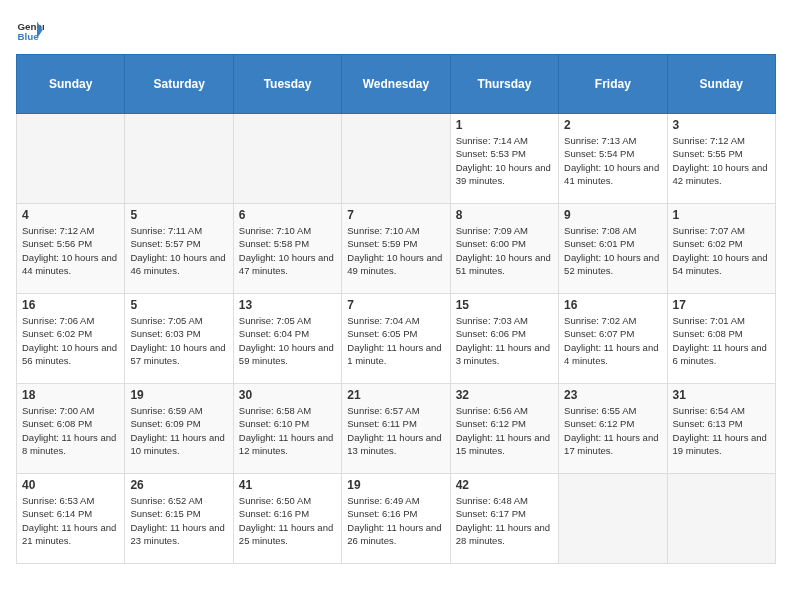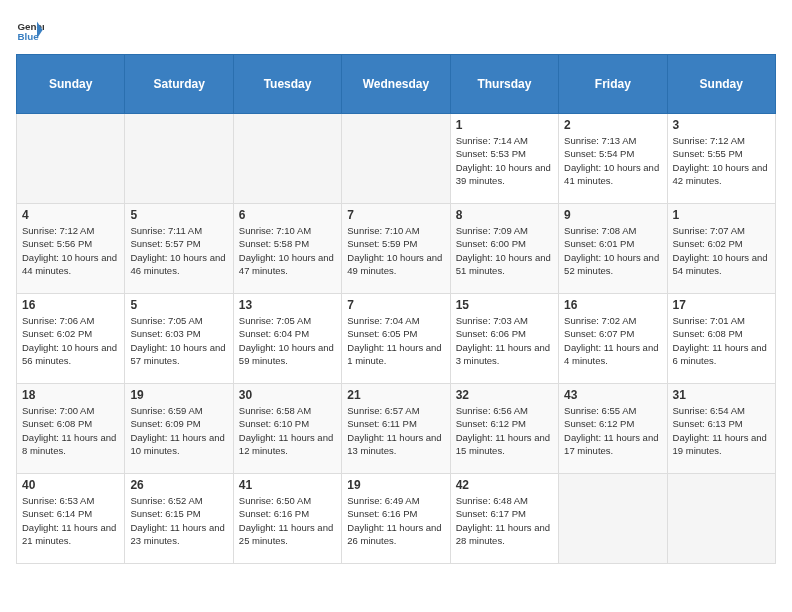--- a/index.html
+++ b/index.html
@@ -199,21 +199,21 @@
         </td>
         <td>
           <span class="day-number">21</span>
           <div class="day-info">Sunrise: 6:57 AM<br>Sunset: 6:11 PM<br>Daylight: 11 hours and 13 minutes.</div>
         </td>
         <td>
           <span class="day-number">32</span>
           <div class="day-info">Sunrise: 6:56 AM<br>Sunset: 6:12 PM<br>Daylight: 11 hours and 15 minutes.</div>
         </td>
         <td>
-          <span class="day-number">43</span>
+          <span class="day-number">23</span>
           <div class="day-info">Sunrise: 6:55 AM<br>Sunset: 6:12 PM<br>Daylight: 11 hours and 17 minutes.</div>
         </td>
         <td>
           <span class="day-number">31</span>
           <div class="day-info">Sunrise: 6:54 AM<br>Sunset: 6:13 PM<br>Daylight: 11 hours and 19 minutes.</div>
         </td>
       </tr>
       <tr>
         <td>
           <span class="day-number">40</span>

